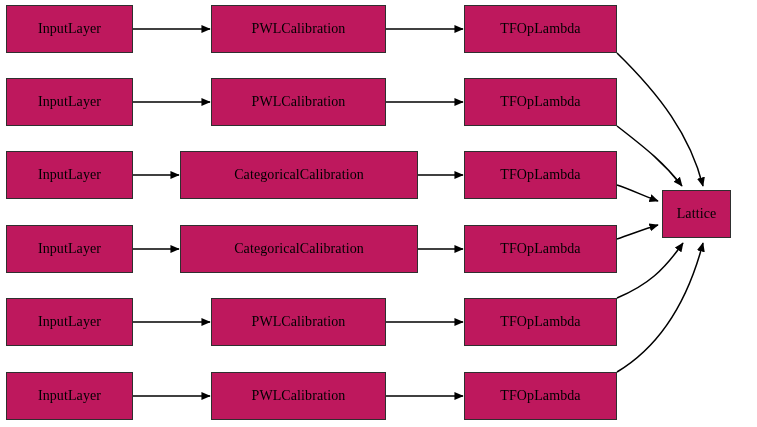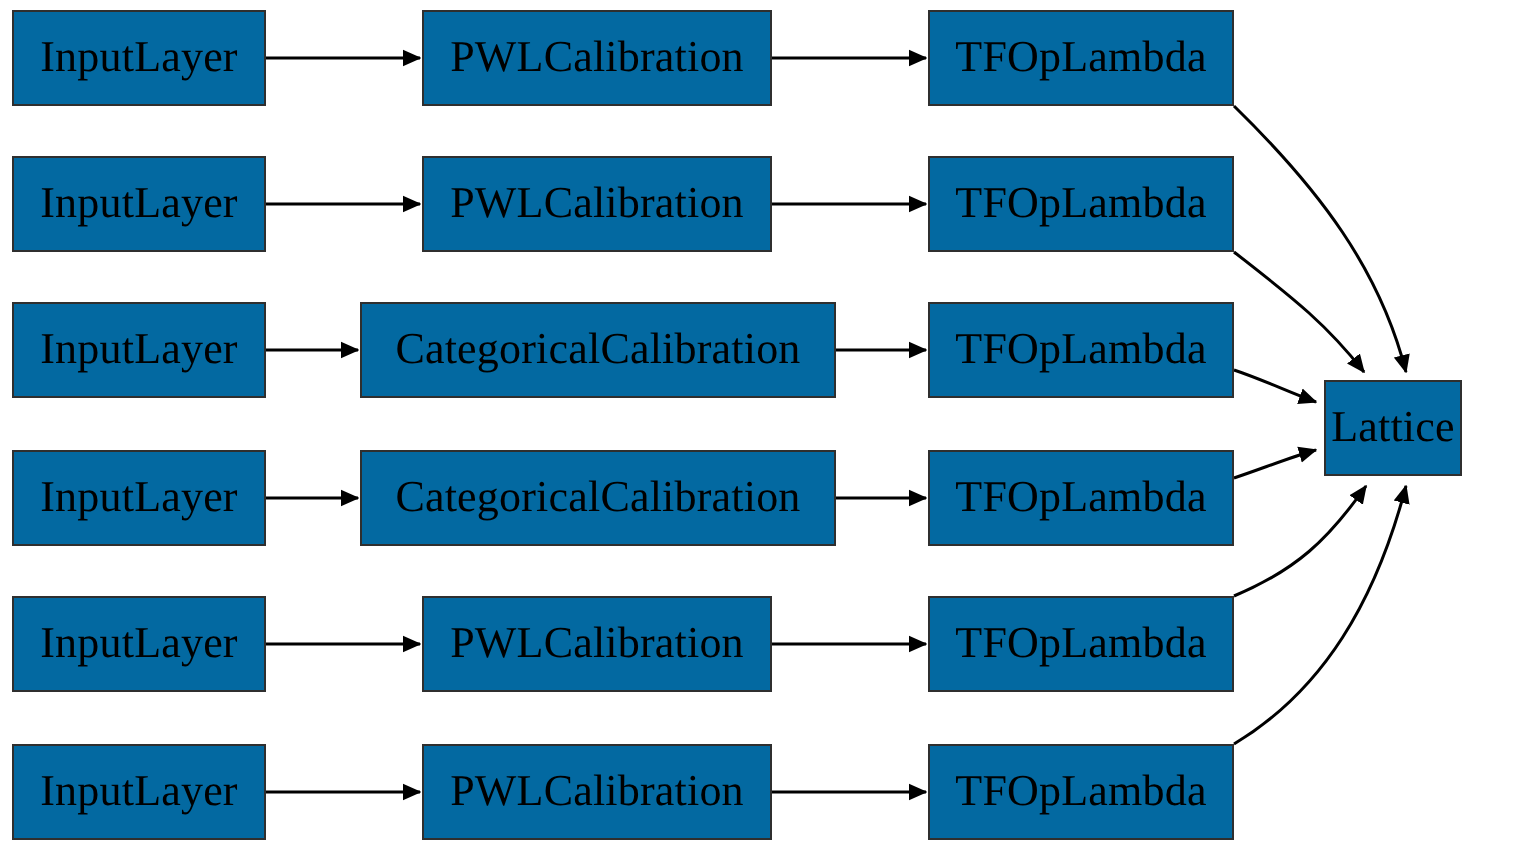--- a/index.html
+++ b/index.html
@@ -21,26 +21,26 @@
     left: 0;
     top: 0;
     width: 757px;
     height: 427px;
     pointer-events: none;
   }
   .node {
     position: absolute;
     box-sizing: border-box;
     border: 1.4px solid #2f2f2f;
-    background: #0369a1;
+    background: #be185d;
     display: flex;
     align-items: center;
     justify-content: center;
     color: #000000;
-    font-size: 22px;
+    font-size: 14px;
     line-height: 1;
     letter-spacing: 0.1px;
     white-space: nowrap;
     z-index: 2;
   }
   .node-label {
     display: block;
     padding: 0 2px;
     transform: translateY(-0.5px);
   }

